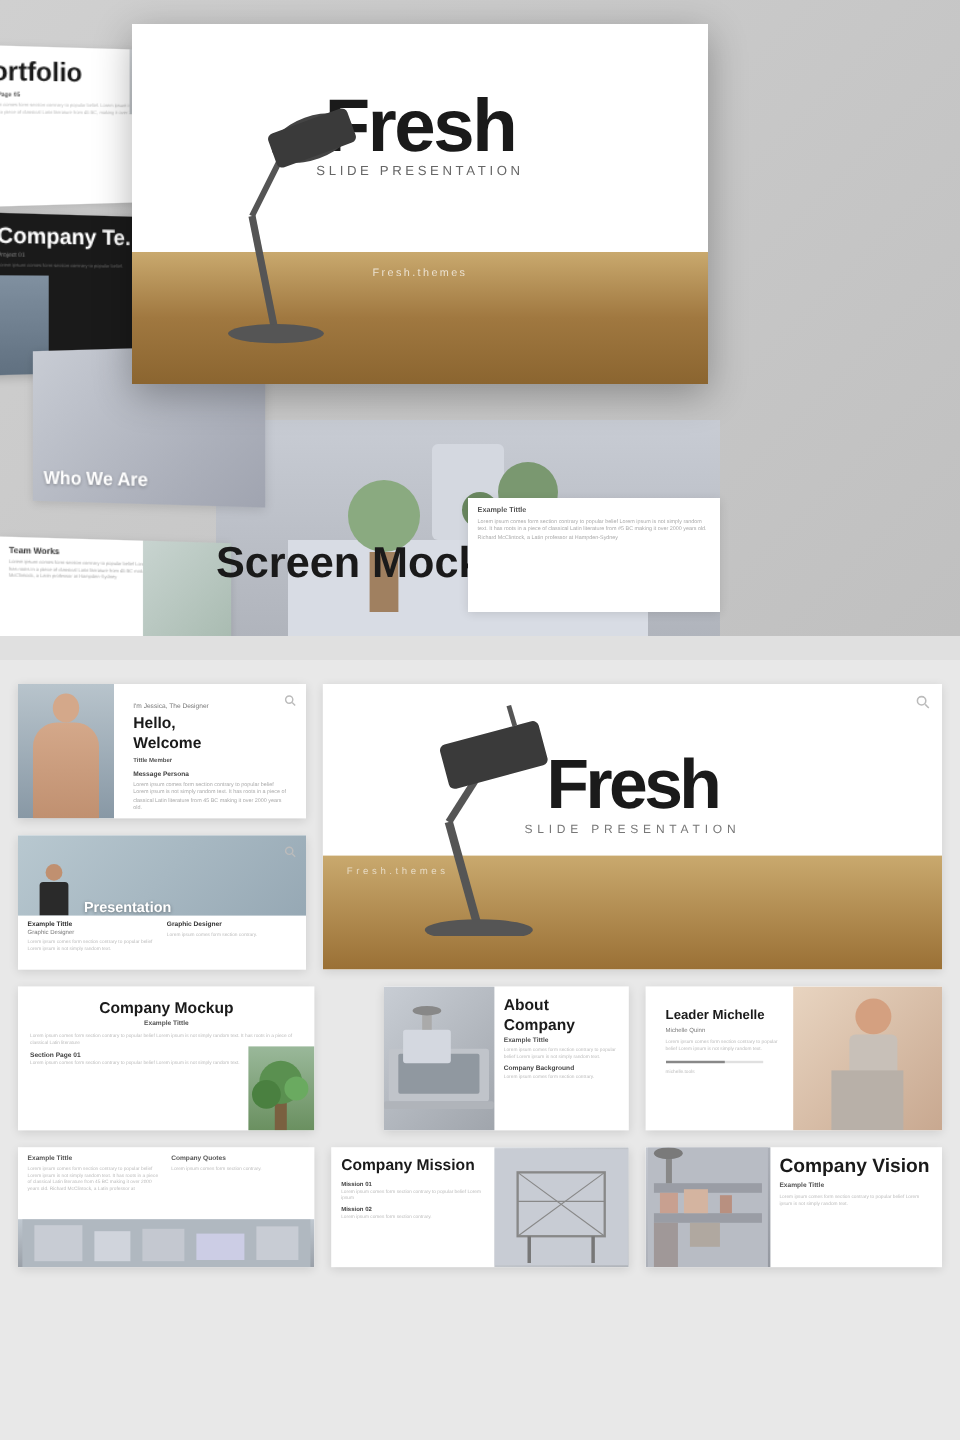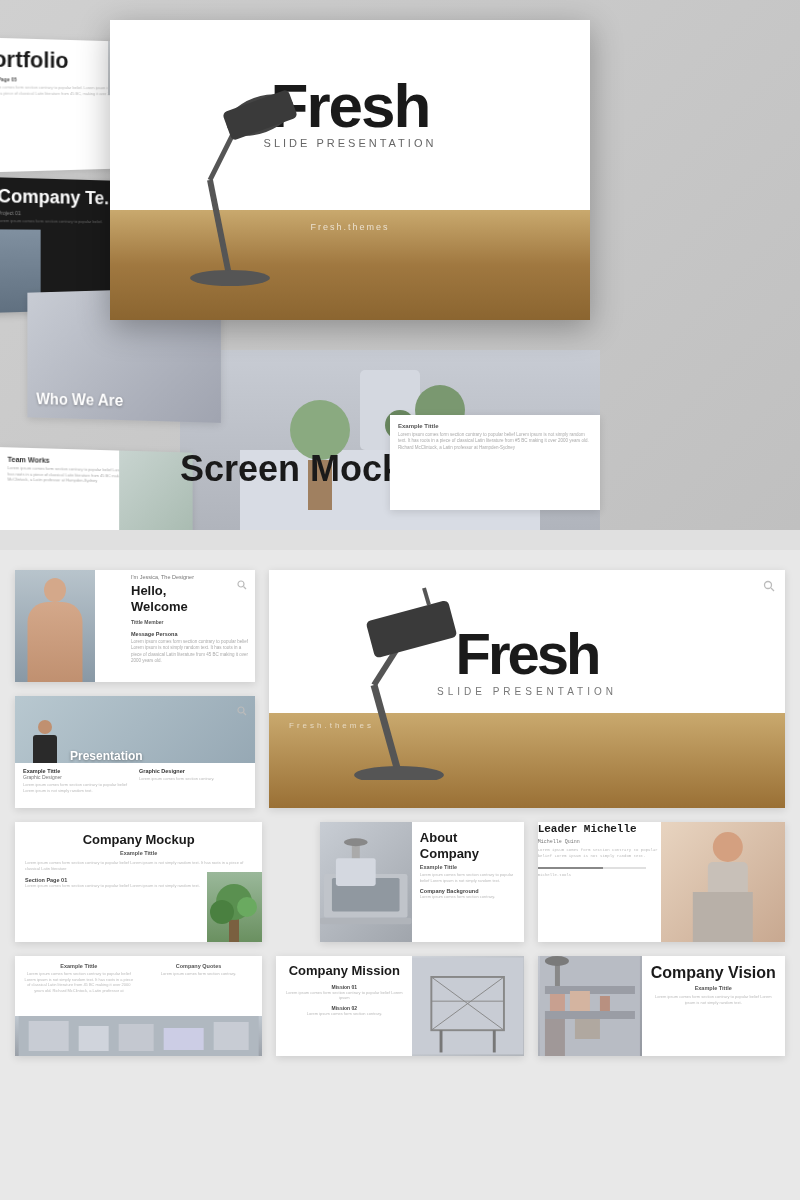--- a/index.html
+++ b/index.html
@@ -239,21 +239,20 @@
       gap: 14px;
       margin-bottom: 14px;
     }
 
     .card-h {
       height: 120px;
     }
 
     .card-bottom-h {
       height: 100px;
-      text-align: center;
     }
 
   </style>
 </head>
 <body>
 
 <div class="top-section">
 
   <div class="slide-left-1 card">
     <div class="slide-left-content">
@@ -354,21 +353,21 @@
     <div class="two-col-left">
 
       <div class="card card-hello">
         <div style="display:flex; height:100%; overflow:hidden;">
 
           <div style="width:80px; height:100%; background:linear-gradient(180deg,#b8c4cc,#8898a5); flex-shrink:0; position:relative; overflow:hidden;">
 
             <div style="position:absolute; bottom:0; left:50%; transform:translateX(-50%); width:55px; height:80px; background:linear-gradient(180deg,#d4a88a,#c09070); border-radius:20px 20px 0 0;"></div>
             <div style="position:absolute; top:8px; left:50%; transform:translateX(-50%); width:22px; height:24px; background:#d4a88a; border-radius:50%;"></div>
           </div>
-          <div style="padding:4px; flex:1;margin-left:32px;">
+          <div style="padding:16px; flex:1;">
             <div style="font-size:5.5px; color:#777;">I'm Jessica, The Designer</div>
             <div style="font-size:13px; font-weight:900; color:#1a1a1a; line-height:1.2; margin-top:3px;">Hello,<br>Welcome</div>
             <div style="font-size:5px; font-weight:700; color:#555; margin-top:5px;">Tittle Member</div>
             <div style="font-size:5.5px; font-weight:700; color:#444; margin-top:6px;">Message Persona</div>
             <div style="font-size:4.5px; color:#aaa; line-height:1.4; margin-top:2px;">Lorem ipsum comes form section contrary to popular belief Lorem ipsum is not simply random text. It has roots in a piece of classical Latin literature from 45 BC making it over 2000 years old.</div>
           </div>
         </div>
         <div style="position:absolute; top:6px; right:8px;">
           <svg width="10" height="10" viewBox="0 0 10 10">
               <circle cx="4" cy="4" r="3" fill="none" stroke="#bbb" stroke-width="1.2"></circle>
@@ -484,21 +483,21 @@
 
       <div style="position:absolute; top:0; right:0; width:50%; height:100%; background:linear-gradient(135deg,#e8d4c0,#c8a890); overflow:hidden;">
         
         <svg width="100%" height="100%" viewBox="0 0 100 120">
           <circle cx="55" cy="25" r="15" fill="#d4a080"></circle>
           <rect x="35" y="40" width="40" height="50" fill="#c8c0b8" rx="5"></rect>
           <rect x="20" y="70" width="60" height="50" fill="#b8b0a8"></rect>
         </svg>
       </div>
 
-      <div style="position:absolute; top:0; left:0; width:55%; height:100%; padding:0;font-family:Liberation Mono, monospace;">
+      <div style="position:absolute; top:0; left:0; width:55%; height:100%; padding:17px;">
         <div style="font-size:11px; font-weight:900; color:#1a1a1a; line-height:1.3;">Leader Michelle</div>
         <div style="font-size:5px; color:#777; margin-top:3px;">Michelle Quinn</div>
         <div style="font-size:4px; color:#bbb; line-height:1.4; margin-top:3px;">Lorem ipsum comes form section contrary to popular belief Lorem ipsum is not simply random text.</div>
 
         <div style="margin-top:8px; height:2px; background:#e0e0e0; width:80%;">
           <div style="height:100%; background:#888; width:60%;"></div>
         </div>
         <div style="font-size:4px; color:#bbb; margin-top:4px;">michelle.tools</div>
       </div>
     </div>

